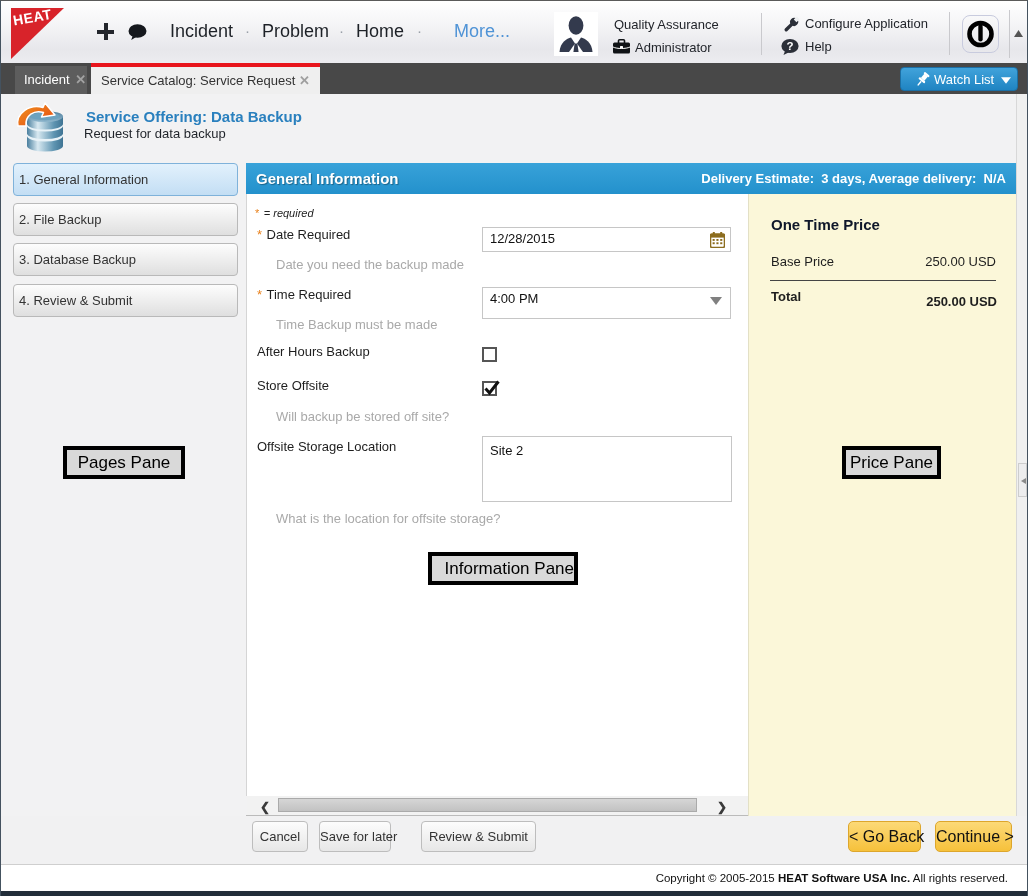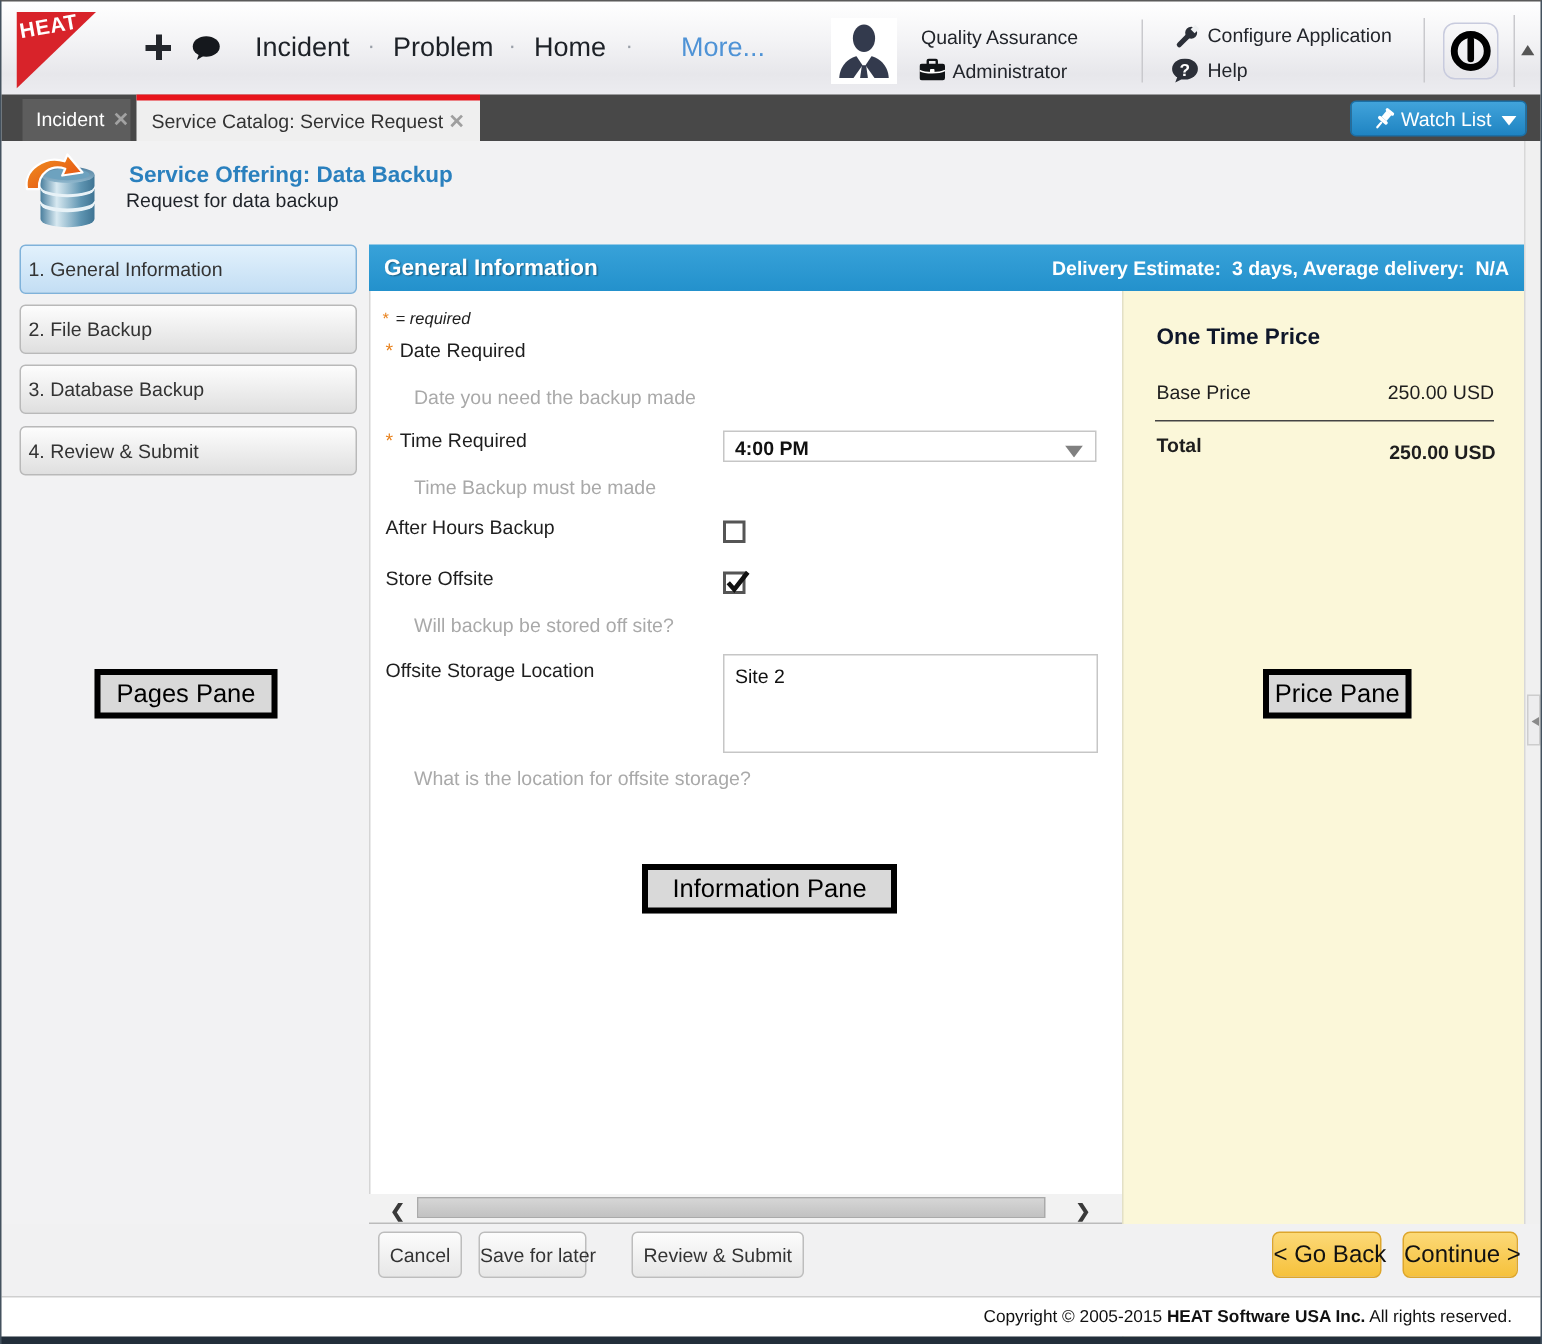--- a/index.html
+++ b/index.html
@@ -185,24 +185,40 @@
     <div class="abs" style="right:20px; top:60px; font-size:13px; color:#1e1e1e;">250.00 USD</div>
     <div class="abs" style="left:21px; top:86px; width:226px; height:1px; background:#444;"></div>
     <div class="abs" style="left:22px; top:95px; font-size:13px; font-weight:bold; color:#1e1e1e;">Total</div>
     <div class="abs" style="right:19px; top:100px; font-size:13px; font-weight:bold; color:#1e1e1e;">250.00 USD</div>
     <div class="callout abs" style="left:93px; top:252px; width:99px; height:33px; line-height:25px;">Price Pane</div>
   </div>
 
   <div class="abs" style="left:254px; top:109px;"><span class="req" style="font-size:11px;">*</span> <span style="font-size:11px; font-style:italic; color:#222;">= required</span></div>
 
   <div class="abs" style="left:256px; top:131px;"><span class="req">*</span> <span class="flabel">Date Required</span></div>
+  <div class="finput abs" style="left:481px; top:133px; width:249px; height:25px; line-height:22px; padding-left:7px;">12/28/2015
+    <svg class="abs" style="right:5px; top:4px;" width="15" height="16" viewBox="0 0 15 16">
+      <rect x="0.5" y="2" width="14" height="13.5" rx="1.5" fill="none" stroke="#8c6d1f" stroke-width="1.6"></rect>
+      <rect x="0.5" y="2" width="14" height="3.6" fill="#8c6d1f"></rect>
+      <rect x="2.8" y="0" width="2" height="3.4" fill="#8c6d1f"></rect>
+      <rect x="10.2" y="0" width="2" height="3.4" fill="#8c6d1f"></rect>
+      <g fill="#8c6d1f">
+        <rect x="2.6" y="7" width="2.1" height="1.9"></rect>
+          <rect x="6.4" y="7" width="2.1" height="1.9"></rect>
+          <rect x="10.2" y="7" width="2.1" height="1.9"></rect>
+        <rect x="2.6" y="10.3" width="2.1" height="1.9"></rect>
+          <rect x="6.4" y="10.3" width="2.1" height="1.9"></rect>
+          <rect x="10.2" y="10.3" width="2.1" height="1.9"></rect>
+      </g>
+    </svg>
+  </div>
   <div class="fhelp abs" style="left:275px; top:163px;">Date you need the backup made</div>
 
   <div class="abs" style="left:256px; top:191px;"><span class="req">*</span> <span class="flabel">Time Required</span></div>
-  <div class="finput abs" style="left:481px; top:193px; width:249px; height:21px; line-height:22px; padding-left:7px;font-weight:bold;">4:00 PM
+  <div class="finput abs" style="left:481px; top:193px; width:249px; height:32px; line-height:22px; padding-left:7px;">4:00 PM
     <svg class="abs" style="right:8px; top:9px;" width="12" height="8" viewBox="0 0 12 8">
         <polygon points="0,0 12,0 6,8" fill="#808080"></polygon>
       </svg>
   </div>
   <div class="fhelp abs" style="left:275px; top:223px;">Time Backup must be made</div>
 
   <div class="flabel abs" style="left:256px; top:250px;">After Hours Backup</div>
   <div class="abs" style="left:481px; top:253px; width:15px; height:15px; border:2px solid #555; background:#fff;"></div>
 
   <div class="flabel abs" style="left:256px; top:284px;">Store Offsite</div>
@@ -210,21 +226,21 @@
     <svg class="abs" style="left:-1px; top:-5px;" width="18" height="19" viewBox="0 0 18 19">
       <path d="M2.5 10.5 L6.5 15 L15.5 3.5" stroke="#111" stroke-width="3" fill="none"></path>
     </svg>
   </div>
   <div class="fhelp abs" style="left:275px; top:315px;">Will backup be stored off site?</div>
 
   <div class="flabel abs" style="left:256px; top:345px;">Offsite Storage Location</div>
   <div class="finput abs" style="left:481px; top:342px; width:250px; height:66px; padding:6px 7px;">Site 2</div>
   <div class="fhelp abs" style="left:275px; top:417px;">What is the location for offsite storage?</div>
 
-  <div class="callout abs" style="left:427px; top:482px; width:170px; height:33px; line-height:25px;">Information Pane</div>
+  <div class="callout abs" style="left:427px; top:458px; width:150px; height:33px; line-height:25px;text-align:right;">Information Pane</div>
 
   <div class="abs" style="left:246px; top:702px; width:501px; height:20px; background:#f2f2f2;">
     <div class="abs" style="left:13px; top:4px; font-size:12px; font-weight:bold; color:#3a3a3a;">❮</div>
     <div class="abs" style="left:31px; top:2px; width:419px; height:14px; background:linear-gradient(#d6d6d6,#c2c2c2); border:1px solid #aaa;"></div>
     <div class="abs" style="right:21px; top:4px; font-size:12px; font-weight:bold; color:#3a3a3a;">❯</div>
   </div>
   <div class="abs" style="left:245px; top:721px; width:502px; height:1px; background:#bbb;"></div>
 
   <div class="abs" style="left:1015px; top:0px; width:11px; height:770px; background:#f0f0f0; border-left:1px solid #d8d8d8;"></div>
   <div class="abs" style="left:1017px; top:369px; width:9px; height:34px; background:#ededee; border:1px solid #cdcdcd;">

